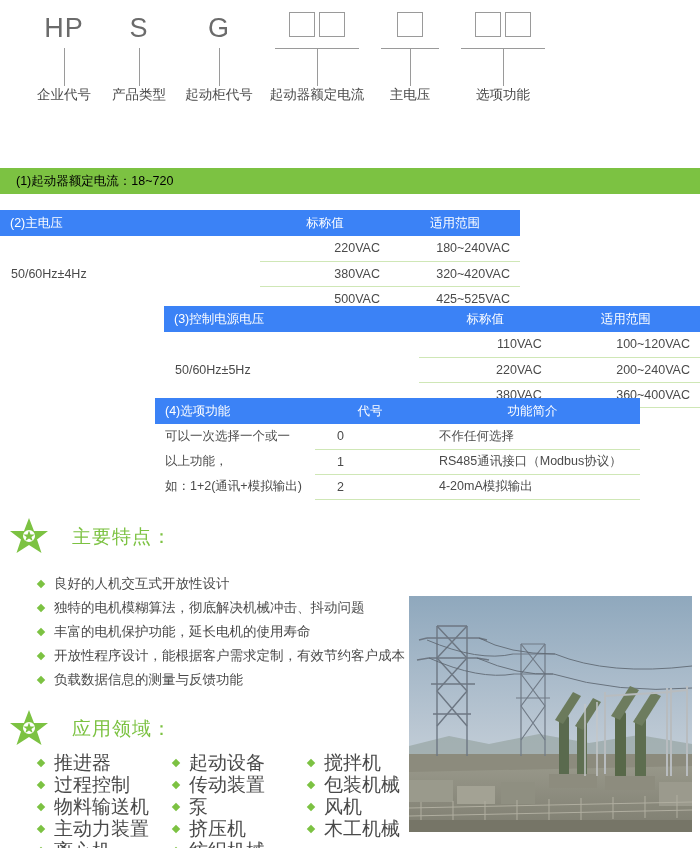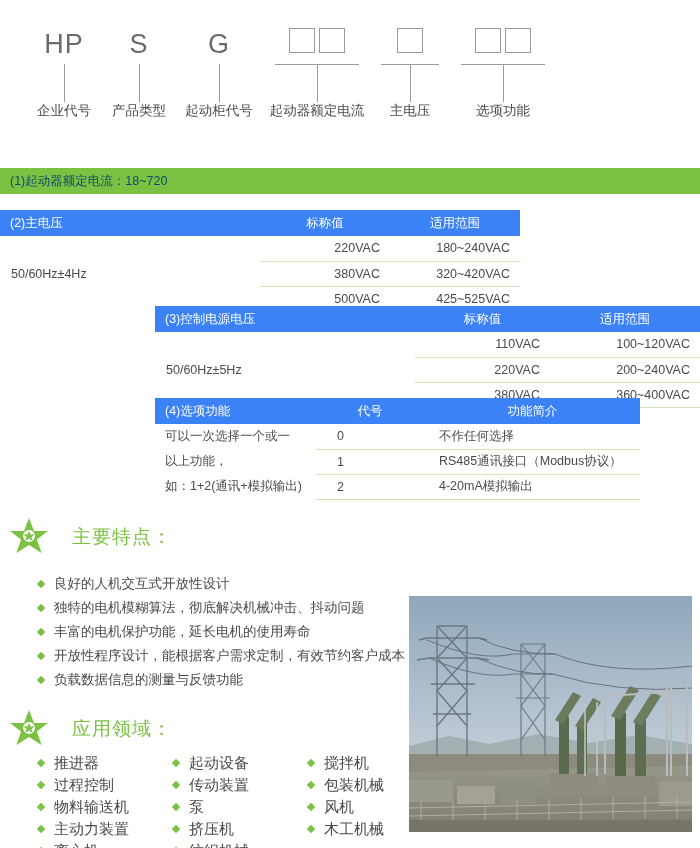--- a/index.html
+++ b/index.html
@@ -11,21 +11,21 @@
     font-family: "Liberation Sans", sans-serif;
     color: #3b3b3b;
     position: relative;
     overflow: hidden;
   }
 
   
   .code-diagram {
     position: relative;
     height: 128px;
-    padding-top: 24px;
+    padding-top: 8px;
   }
   .code-row {
     display: flex;
     align-items: flex-start;
     padding-left: 26px;
   }
   .code-cell {
     position: relative;
     text-align: center;
   }
@@ -75,25 +75,25 @@
   }
   .code-label {
     font-size: 13.5px;
     color: #4a4a4a;
     white-space: nowrap;
   }
 
   
   .band {
     background: #7cc242;
-    color: #0c4a6e;
+    color: #000000;
     font-size: 12.5px;
     height: 26px;
     line-height: 26px;
-    padding-left: 10px;
+    padding-left: 16px;
   }
   .sec1 {
     position: absolute;
     left: 0; top: 168px;
     width: 700px;
   }
 
   .tbl-wrap { position: absolute; }
   .tbl {
     border-collapse: collapse;
@@ -128,21 +128,21 @@
   }
   .tbl tr:last-child td { border-bottom: 1px solid #cfe7b6; }
 
   
   #sec2 { left: 0; top: 210px; }
   #sec2 .colA { width: 260px; }
   #sec2 .colB { width: 130px; }
   #sec2 .colC { width: 130px; }
 
   
-  #sec3 { left: 155px; top: 306px; }
+  #sec3 { left: 164px; top: 306px; }
   #sec3 .colA { width: 260px; }
   #sec3 .colB { width: 135px; }
   #sec3 .colC { width: 150px; }
 
   
   #sec4 { left: 155px; top: 398px; }
   #sec4 .colA { width: 160px; }
   #sec4 .colB { width: 110px; }
   #sec4 .colC { width: 215px; }
   #sec4 td.note {
@@ -208,21 +208,21 @@
   .app-cols {
     position: absolute;
     left: 38px;
     top: 752px;
     display: flex;
     gap: 0;
   }
   .app-col { width: 135px; }
   .app-col li {
     list-style: none;
-    font-size: 15px;
+    font-size: 19px;
     color: #4a4a4a;
     line-height: 22px;
     position: relative;
     padding-left: 16px;
     white-space: nowrap;
   }
   .app-col li:before {
     content: "";
     position: absolute;
     left: 0; top: 8px;

